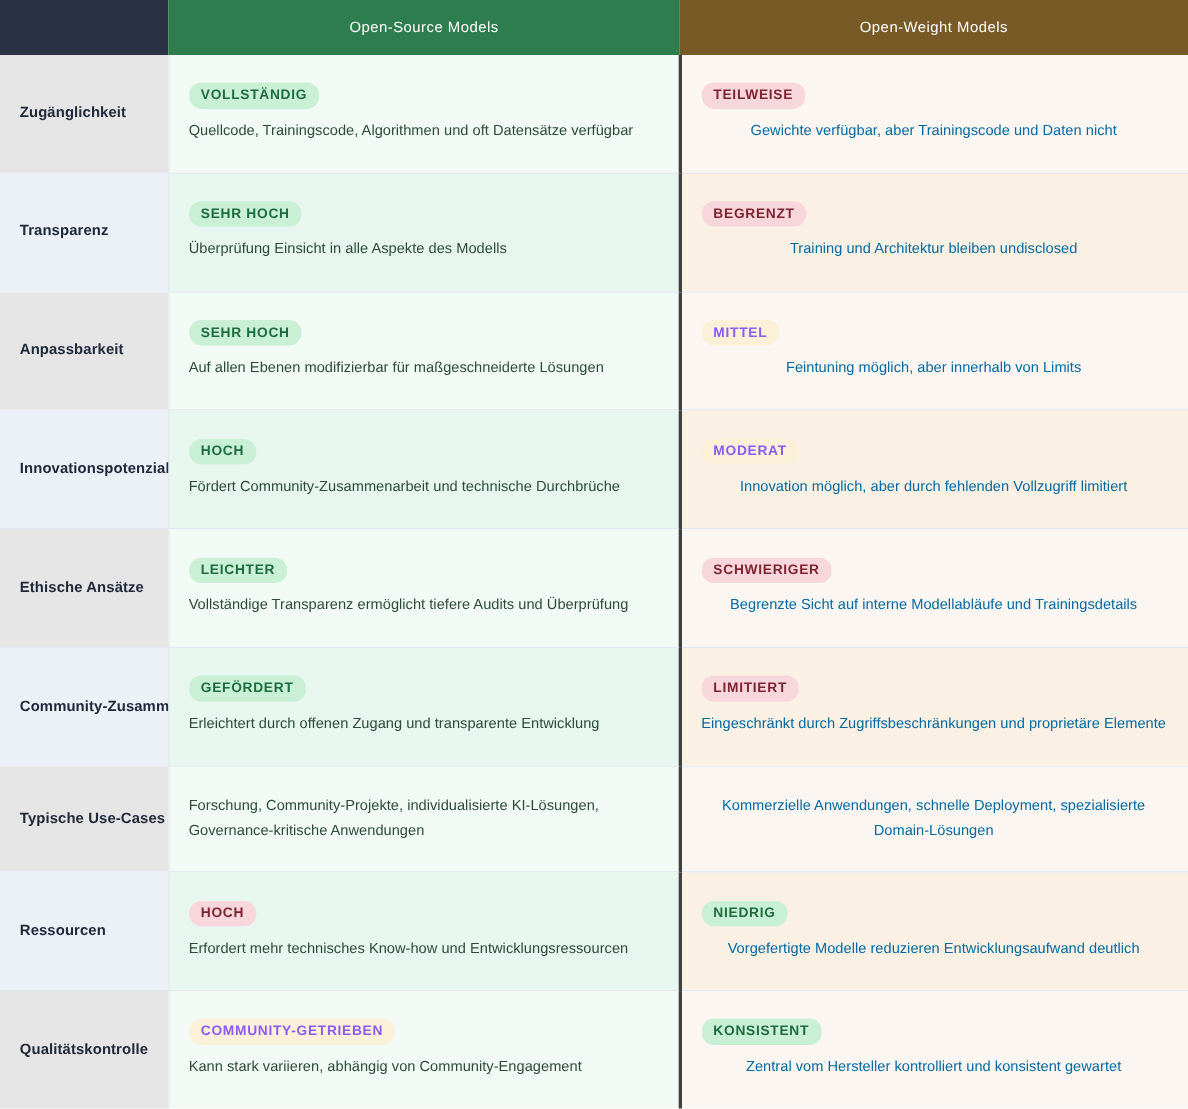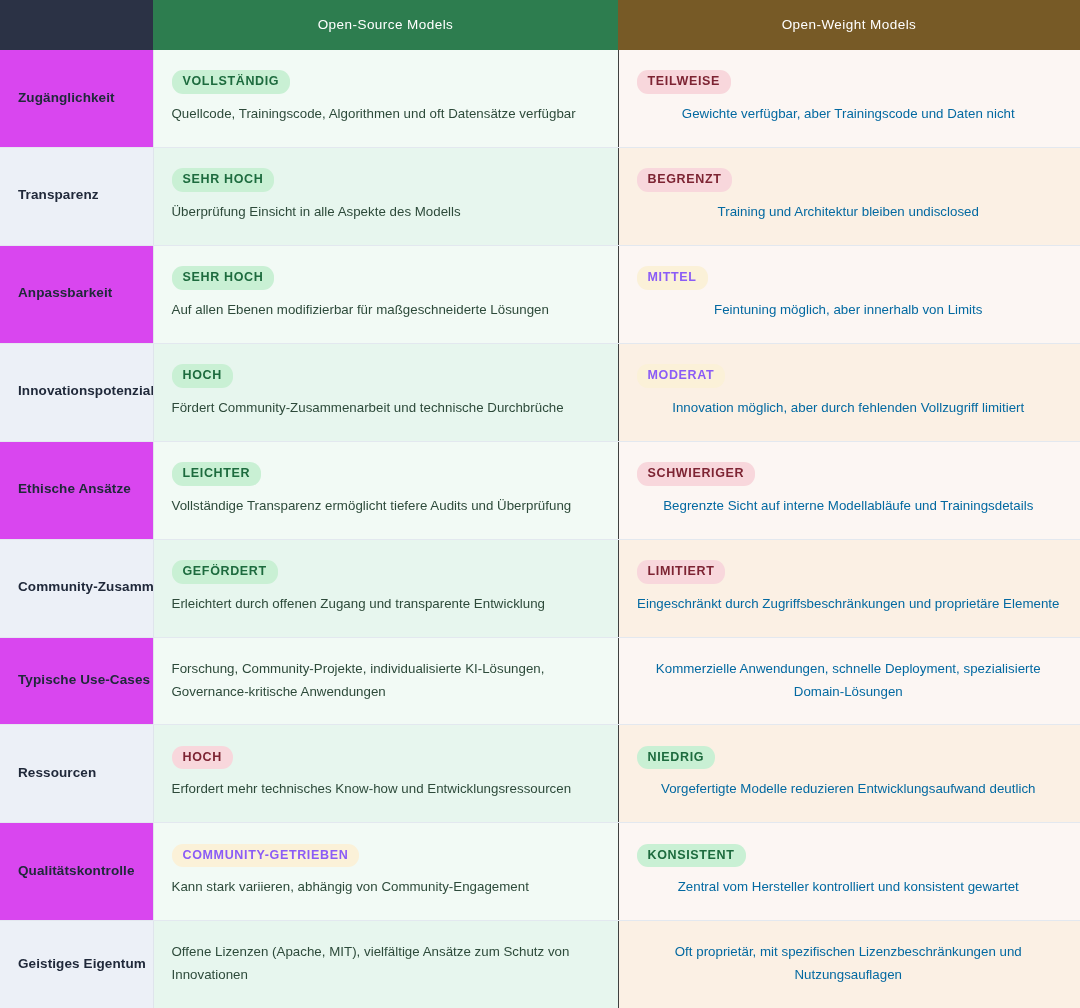--- a/index.html
+++ b/index.html
@@ -77,30 +77,30 @@
     display: block;
     font-size: 13.5px;
     font-weight: bold;
     color: #20293a;
     line-height: 1.55;
     letter-spacing: 0.1px;
   }
 
   
   td.cell-open {
-    border-right: 1px solid #404040;
+    border-right: 3px solid #404040;
     margin-top: 36px;
   }
   td.cell-open, td.cell-weight {
     padding-left: 18px;
     padding-right: 20px;
   }
 
   
-  tr.row-odd  .cell-criterion { background: #d946ef; }
+  tr.row-odd  .cell-criterion { background: #e5e5e5; }
   tr.row-even .cell-criterion { background: #ecf0f7; }
   tr.row-odd  .cell-open      { background: #f2faf5; }
   tr.row-even .cell-open      { background: #e7f6ee; }
   tr.row-odd  .cell-weight    { background: #fcf6f3; }
   tr.row-even .cell-weight    { background: #fbf0e4; }
 
   
   .badge {
     display: inline-block;
     padding: 4px 11px 5px 11px;
@@ -207,25 +207,14 @@
         <td class="cell-open"><span class="badge badge-pink">HOCH</span><span class="cell-text">Erfordert mehr technisches Know-how und Entwicklungsressourcen</span></td>
         <td class="cell-weight"><span class="badge badge-green">NIEDRIG</span><span class="cell-text">Vorgefertigte Modelle reduzieren Entwicklungsaufwand deutlich</span></td>
       </tr>
       <tr class="row-odd">
         <td class="cell-criterion">
           <span class="criterion-label">Qualitätskontrolle</span>
         </td>
         <td class="cell-open"><span class="badge badge-amber">COMMUNITY-GETRIEBEN</span><span class="cell-text">Kann stark variieren, abhängig von Community-Engagement</span></td>
         <td class="cell-weight"><span class="badge badge-green">KONSISTENT</span><span class="cell-text">Zentral vom Hersteller kontrolliert und konsistent gewartet</span></td>
       </tr>
-      <tr class="row-even">
-        <td class="cell-criterion">
-          <span class="criterion-label">Geistiges Eigentum</span>
-        </td>
-        <td class="cell-open">
-          <span class="cell-text">Offene Lizenzen (Apache, MIT), vielfältige Ansätze zum Schutz von Innovationen</span>
-        </td>
-        <td class="cell-weight">
-          <span class="cell-text">Oft proprietär, mit spezifischen Lizenzbeschränkungen und Nutzungsauflagen</span>
-        </td>
-      </tr>
     </tbody>
 </table>
 
 </body></html>

